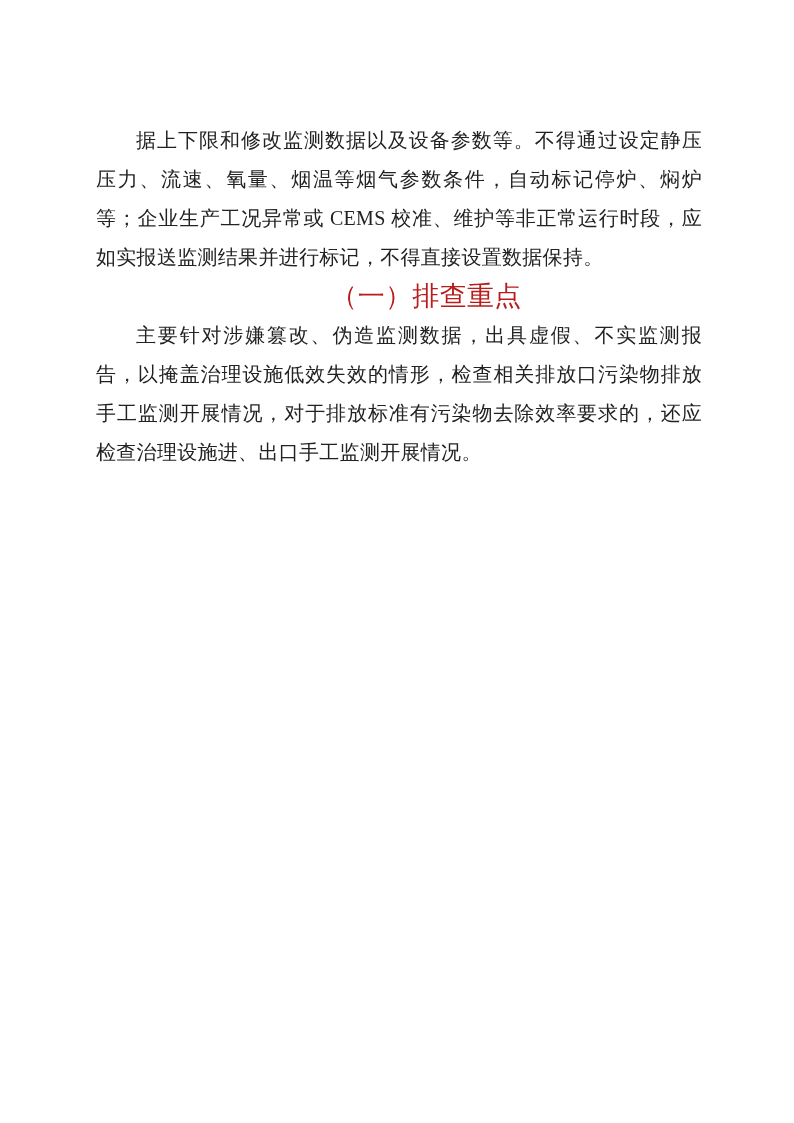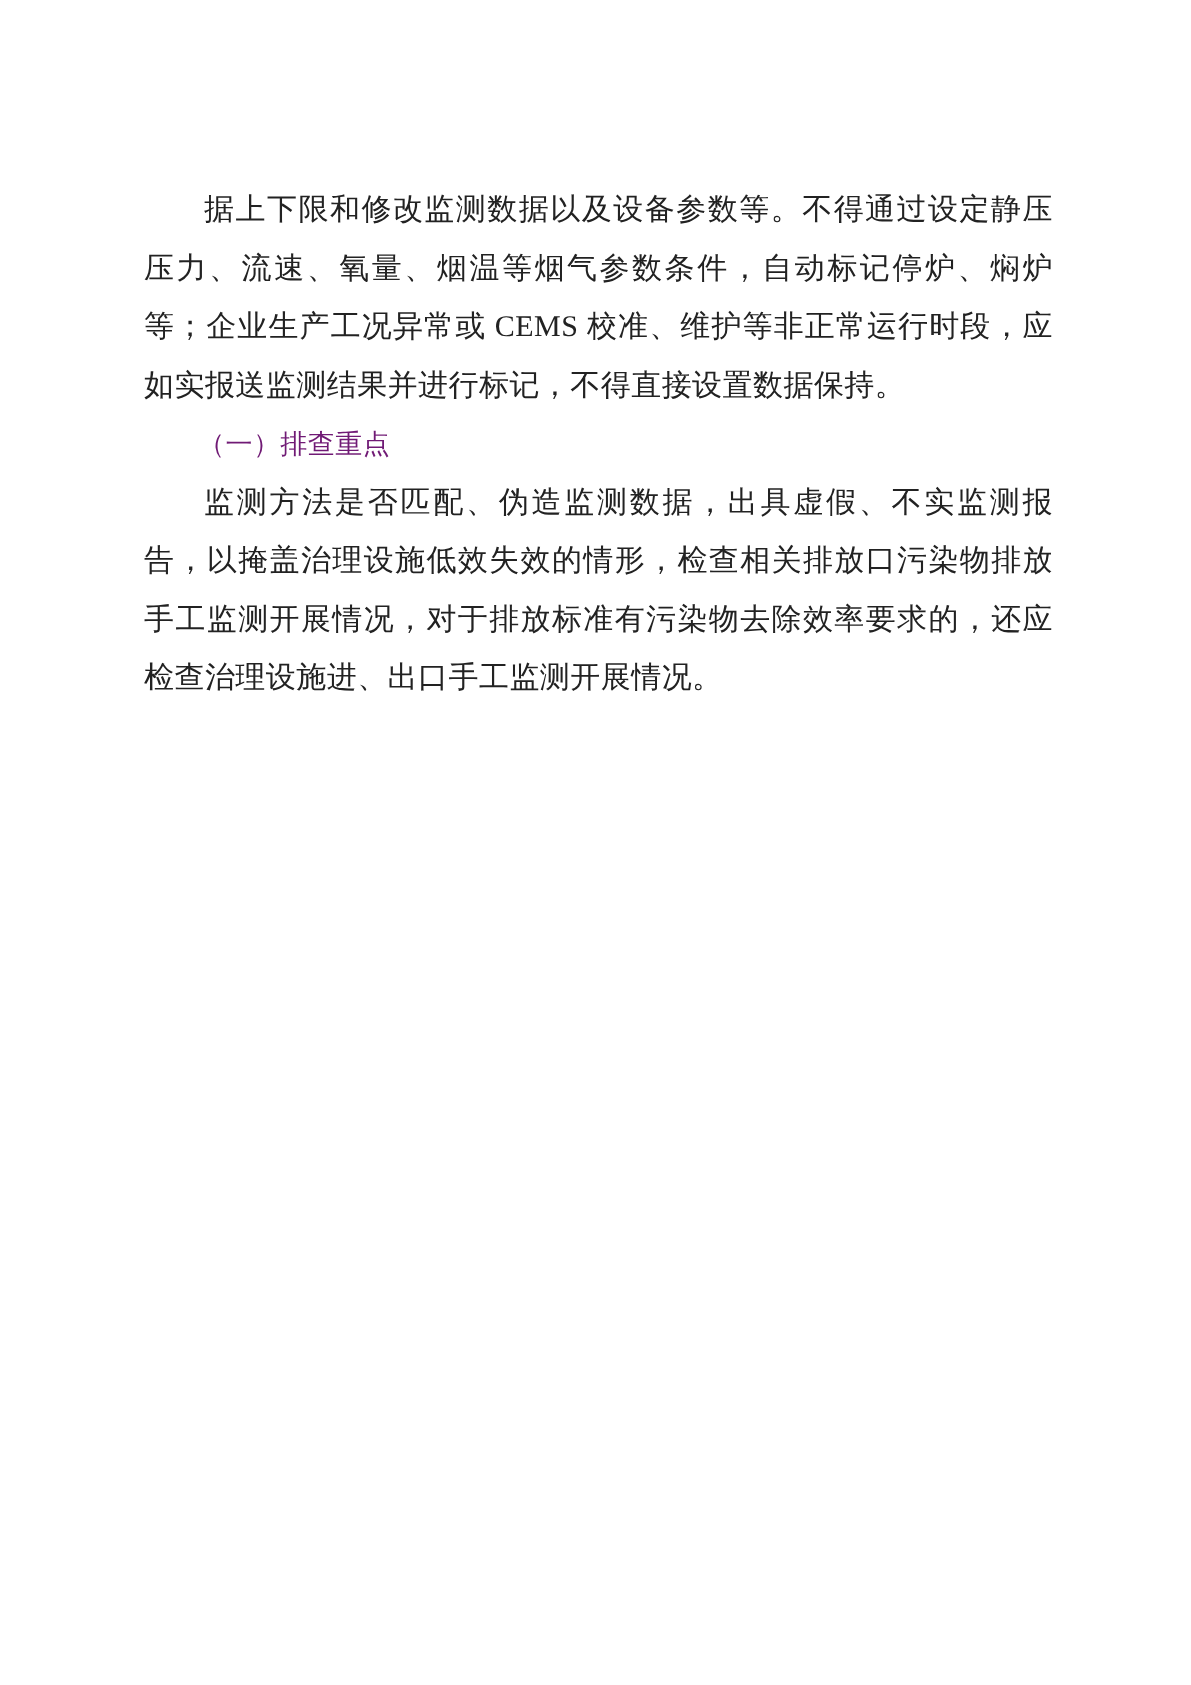--- a/index.html
+++ b/index.html
@@ -35,24 +35,24 @@
     font-weight: bold;
     font-size: 23px;
     line-height: 39px;
     color: #111111;
     text-align: left;
   }
   .content h3.subsec-heading {
     margin: 0;
     text-indent: 2em;
     font-weight: 500;
-    font-size: 18px;
+    font-size: 27px;
     line-height: 39px;
-    color: #701a75;
-    text-align: left;
+    color: #b91c1c;
+    text-align: center;
   }
   .page-number {
     position: absolute;
     left: 112px;
     top: 1004px;
     font-size: 20px;
     letter-spacing: 2px;
     color: #1e1e1e;
   }
   .logo {
@@ -85,21 +85,21 @@
   }
 </style>
 </head>
 <body>
 
 <div class="page">
 
   <div class="content">
     <p class="body-para">据上下限和修改监测数据以及设备参数等。不得通过设定静压压力、流速、氧量、烟温等烟气参数条件，自动标记停炉、焖炉等；企业生产工况异常或 CEMS 校准、维护等非正常运行时段，应如实报送监测结果并进行标记，不得直接设置数据保持。</p>
     <h3 class="subsec-heading">（一）排查重点</h3>
-    <p class="body-para">监测方法是否匹配、伪造监测数据，出具虚假、不实监测报告，以掩盖治理设施低效失效的情形，检查相关排放口污染物排放手工监测开展情况，对于排放标准有污染物去除效率要求的，还应检查治理设施进、出口手工监测开展情况。</p>
+    <p class="body-para">主要针对涉嫌篡改、伪造监测数据，出具虚假、不实监测报告，以掩盖治理设施低效失效的情形，检查相关排放口污染物排放手工监测开展情况，对于排放标准有污染物去除效率要求的，还应检查治理设施进、出口手工监测开展情况。</p>
   </div>
 
   <div class="page-number">— 20 —</div>
 
   <div class="logo">
     <svg class="logo-mark" width="46" height="46" viewBox="0 0 48 48" aria-hidden="true">
       <defs>
         <linearGradient id="ballGrad" x1="0" y1="0.95" x2="0.95" y2="0">
           <stop offset="0" stop-color="#0a7d3b"></stop>
           <stop offset="0.45" stop-color="#2aa344"></stop>

